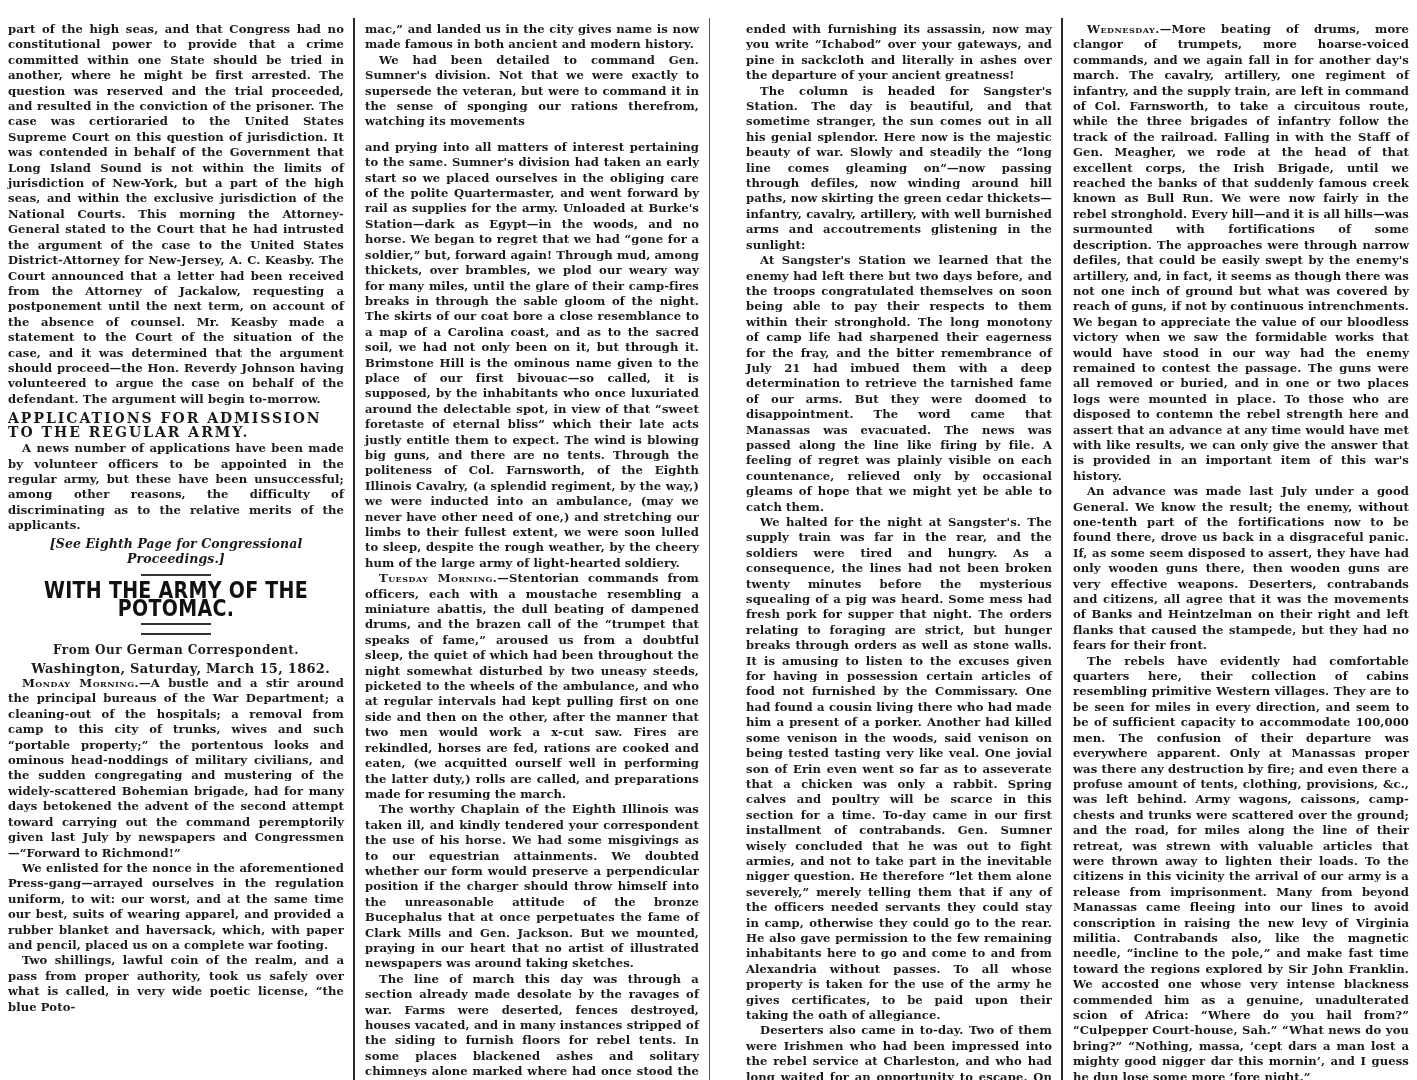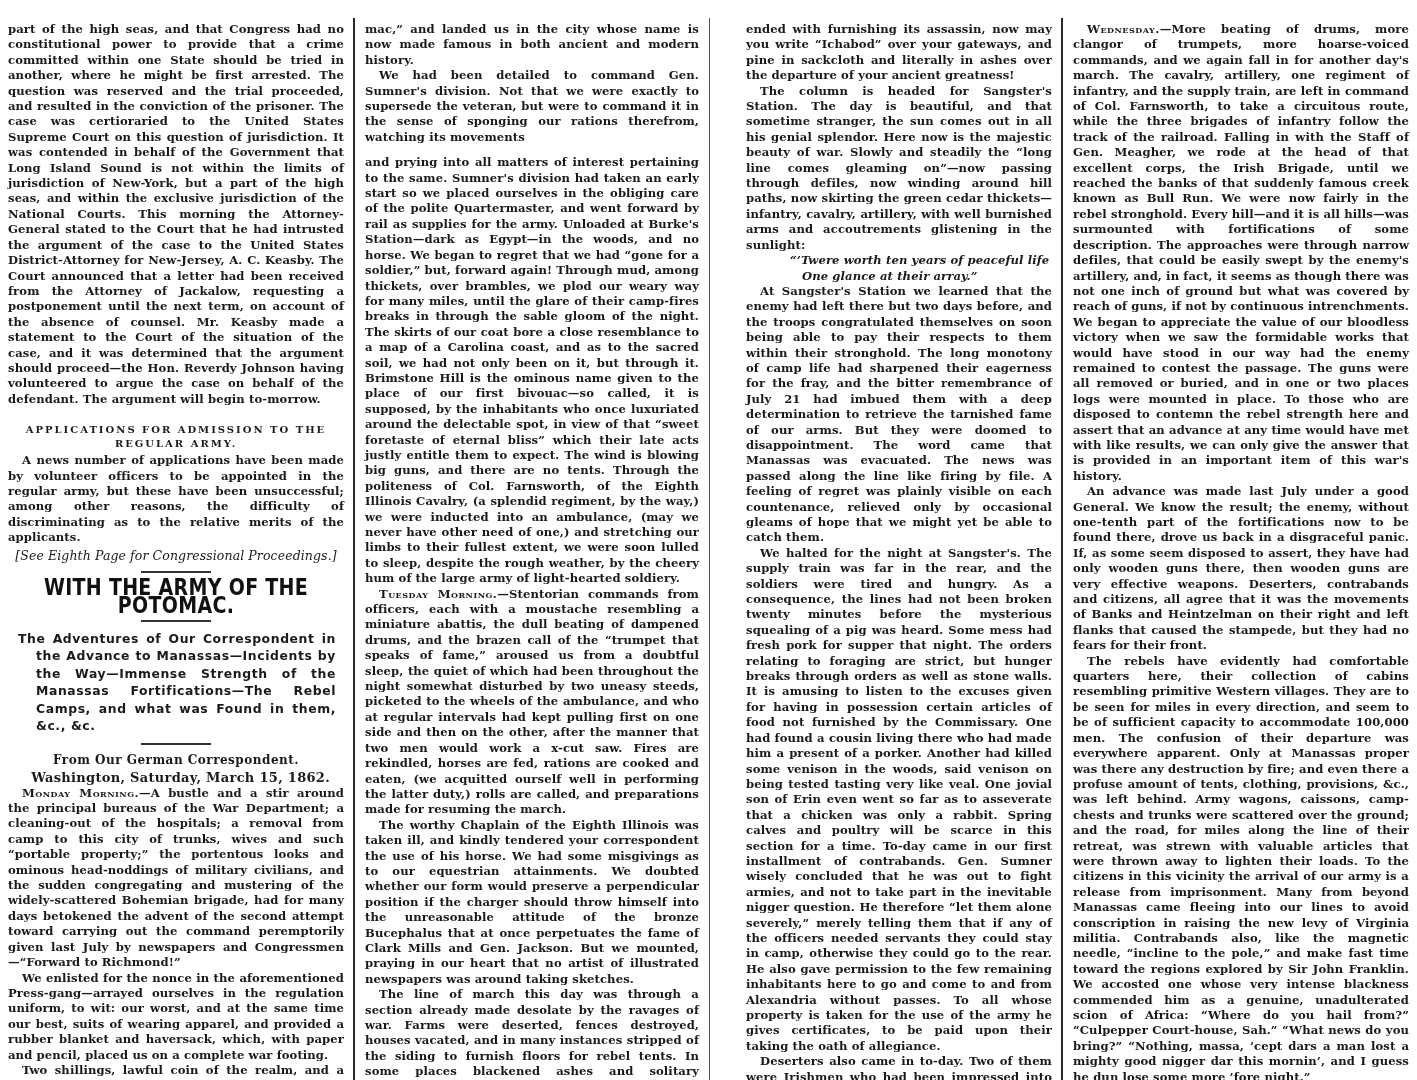--- a/index.html
+++ b/index.html
@@ -14,24 +14,24 @@
     padding: 4px 8px 0 8px; overflow: hidden;
     font-size: 11.6px; line-height: 15.4px; letter-spacing: 0.1px;
     text-align: justify; font-weight: bold;
   }
   .col p { margin: 0; text-indent: 14px; hyphens: manual; }
   .col p.noindent { text-indent: 0; }
   .rule { position: absolute; top: 0; width: 2px; height: 1080px; background: #2b2b2b; }
   .rule.thin { width: 1px; background: #555; }
   .sc { font-variant: small-caps; letter-spacing: 0.5px; }
   .subhead {
-    text-align: center; font-size: 10px; letter-spacing: 2px; font-weight: bold;
-    margin: 16px 0 2px 0; line-height: 14px;
+    text-align: left; font-size: 14px; letter-spacing: 2px; font-weight: bold;
+    margin: 4px 0 2px 0; line-height: 14px;
   }
-  .seealso { font-style: italic; text-align: center; font-size: 12.5px; margin: 2px 0; font-weight: normal; }
+  .seealso { font-style: italic; text-align: center; font-size: 12.5px; margin: 2px 0; font-weight: bold; }
   .dash { width: 70px; height: 2px; background: #333; margin: 8px auto; }
   .headline {
     text-align: center; font-family: "DejaVu Sans", "Liberation Sans", sans-serif;
     font-size: 19px; font-weight: 900; letter-spacing: 0.3px; margin: 6px 0;
     transform: scaleY(1.25); color: #111;
   }
   .deck {
     font-family: "DejaVu Sans", "Liberation Sans", sans-serif;
     font-size: 12.4px; line-height: 17.5px; font-weight: bold; text-align: justify;
     padding: 0 8px 0 28px; text-indent: -18px; letter-spacing: 0.6px;
@@ -47,46 +47,41 @@
 
 <div class="page">
   <div class="col" id="col1" style="left:0; width:352px;">
       <p class="noindent"><span>part of the high seas, and that Congress had no constitutional power to provide that a crime committed within one State should be tried in another, where he might be first arrested. The question was reserved and the trial proceeded, and resulted in the conviction of the prisoner. The case was certioraried to the United States Supreme Court on this question of jurisdiction. It was contended in behalf of the Government that Long Island Sound is not within the limits of jurisdiction of New-York, but a part of the high seas, and within the exclusive jurisdiction of the National Courts. This morning the Attorney-General stated to the Court that he had intrusted the argument of the case to the United States District-Attorney for New-Jersey, A. C. Keasby. The Court announced that a letter had been received from the Attorney of Jackalow, requesting a postponement until the next term, on account of the absence of counsel. Mr. Keasby made a statement to the Court of the situation of the case, and it was determined that the argument should proceed—the Hon. Reverdy Johnson having volunteered to argue the case on behalf of the defendant. The argument will begin to-morrow.</span></p>
       <div class="subhead">APPLICATIONS FOR ADMISSION TO THE REGULAR ARMY.</div>
       <p><span>A news number of applications have been made by volunteer officers to be appointed in the regular army, but these have been unsuccessful; among other reasons, the difficulty of discriminating as to the relative merits of the applicants.</span></p>
       <div class="seealso">[See Eighth Page for Congressional Proceedings.]</div>
       <div class="dash"></div>
       <div class="headline">WITH THE ARMY OF THE POTOMAC.</div>
       <div class="dash"></div>
-      <div class="deck">The Adventures of Our Correspondent in the Advance to Manassas—Incidents by the Way—Immense Strength of the Manassas Fortifications—The Rebel Camps, and what was Found in them, &amp;c., &amp;c.</div>
       <div class="dash"></div>
       <div class="byline">From Our German Correspondent.</div>
       <div class="dateline">Washington, Saturday, March 15, 1862.</div>
       <p><span class="sc">Monday Morning.</span><span>—A bustle and a stir around the principal bureaus of the War Department; a cleaning-out of the hospitals; a removal from camp to this city of trunks, wives and such “portable property;” the portentous looks and ominous head-noddings of military civilians, and the sudden congregating and mustering of the widely-scattered Bohemian brigade, had for many days betokened the advent of the second attempt toward carrying out the command peremptorily given last July by newspapers and Congressmen—“Forward to Richmond!”</span></p>
       <p><span>We enlisted for the nonce in the aforementioned Press-gang—arrayed ourselves in the regulation uniform, to wit: our worst, and at the same time our best, suits of wearing apparel, and provided a rubber blanket and haversack, which, with paper and pencil, placed us on a complete war footing.</span></p>
       <p><span>Two shillings, lawful coin of the realm, and a pass from proper authority, took us safely over what is called, in very wide poetic license, “the blue Poto-</span></p>
     </div>
   <div class="rule" style="left:353px;"></div>
   <div class="col" id="col2" style="left:357px; width:350px;">
-      <p class="noindent"><span>mac,” and landed us in the city whose name is now made famous in both ancient and modern history.</span></p>
+      <p class="noindent"><span>mac,” and landed us in the city gives name is now made famous in both ancient and modern history.</span></p>
       <p><span>We had been detailed to command Gen. Sumner's division. Not that we were exactly to supersede the veteran, but were to command it in the sense of sponging our rations therefrom, watching its movements</span></p>
       <div class="gap"></div>
       <p class="noindent"><span>and prying into all matters of interest pertaining to the same. Sumner's division had taken an early start so we placed ourselves in the obliging care of the polite Quartermaster, and went forward by rail as supplies for the army. Unloaded at Burke's Station—dark as Egypt—in the woods, and no horse. We began to regret that we had “gone for a soldier,” but, forward again! Through mud, among thickets, over brambles, we plod our weary way for many miles, until the glare of their camp-fires breaks in through the sable gloom of the night. The skirts of our coat bore a close resemblance to a map of a Carolina coast, and as to the sacred soil, we had not only been on it, but through it. Brimstone Hill is the ominous name given to the place of our first bivouac—so called, it is supposed, by the inhabitants who once luxuriated around the delectable spot, in view of that “sweet foretaste of eternal bliss” which their late acts justly entitle them to expect. The wind is blowing big guns, and there are no tents. Through the politeness of Col. Farnsworth, of the Eighth Illinois Cavalry, (a splendid regiment, by the way,) we were inducted into an ambulance, (may we never have other need of one,) and stretching our limbs to their fullest extent, we were soon lulled to sleep, despite the rough weather, by the cheery hum of the large army of light-hearted soldiery.</span></p>
       <p><span class="sc">Tuesday Morning.</span><span>—Stentorian commands from officers, each with a moustache resembling a miniature abattis, the dull beating of dampened drums, and the brazen call of the “trumpet that speaks of fame,” aroused us from a doubtful sleep, the quiet of which had been throughout the night somewhat disturbed by two uneasy steeds, picketed to the wheels of the ambulance, and who at regular intervals had kept pulling first on one side and then on the other, after the manner that two men would work a x-cut saw. Fires are rekindled, horses are fed, rations are cooked and eaten, (we acquitted ourself well in performing the latter duty,) rolls are called, and preparations made for resuming the march.</span></p>
       <p><span>The worthy Chaplain of the Eighth Illinois was taken ill, and kindly tendered your correspondent the use of his horse. We had some misgivings as to our equestrian attainments. We doubted whether our form would preserve a perpendicular position if the charger should throw himself into the unreasonable attitude of the bronze Bucephalus that at once perpetuates the fame of Clark Mills and Gen. Jackson. But we mounted, praying in our heart that no artist of illustrated newspapers was around taking sketches.</span></p>
       <p><span>The line of march this day was through a section already made desolate by the ravages of war. Farms were deserted, fences destroyed, houses vacated, and in many instances stripped of the siding to furnish floors for rebel tents. In some places blackened ashes and solitary chimneys alone marked where had once stood the home of the farmer. Alas! for the Ancient Dominion. Of a truth she is reaping the whirlwind. Poor Mother of Presidents, that commenced by giving us the Father of his Country and</span></p>
     </div>
   <div class="rule thin" style="left:709px;"></div>
   <div class="col" id="col3" style="left:711px; width:349px;padding-left:35px;">
       <p class="noindent"><span>ended with furnishing its assassin, now may you write “Ichabod” over your gateways, and pine in sackcloth and literally in ashes over the departure of your ancient greatness!</span></p>
       <p><span>The column is headed for Sangster's Station. The day is beautiful, and that sometime stranger, the sun comes out in all his genial splendor. Here now is the majestic beauty of war. Slowly and steadily the “long line comes gleaming on”—now passing through defiles, now winding around hill paths, now skirting the green cedar thickets—infantry, cavalry, artillery, with well burnished arms and accoutrements glistening in the sunlight:</span></p>
-      <div class="verse">
-        <div>“’Twere worth ten years of peaceful life</div>
-        <div>One glance at their array.”</div>
-      </div>
       <p><span>At Sangster's Station we learned that the enemy had left there but two days before, and the troops congratulated themselves on soon being able to pay their respects to them within their stronghold. The long monotony of camp life had sharpened their eagerness for the fray, and the bitter remembrance of July 21 had imbued them with a deep determination to retrieve the tarnished fame of our arms. But they were doomed to disappointment. The word came that Manassas was evacuated. The news was passed along the line like firing by file. A feeling of regret was plainly visible on each countenance, relieved only by occasional gleams of hope that we might yet be able to catch them.</span></p>
       <p><span>We halted for the night at Sangster's. The supply train was far in the rear, and the soldiers were tired and hungry. As a consequence, the lines had not been broken twenty minutes before the mysterious squealing of a pig was heard. Some mess had fresh pork for supper that night. The orders relating to foraging are strict, but hunger breaks through orders as well as stone walls. It is amusing to listen to the excuses given for having in possession certain articles of food not furnished by the Commissary. One had found a cousin living there who had made him a present of a porker. Another had killed some venison in the woods, said venison on being tested tasting very like veal. One jovial son of Erin even went so far as to asseverate that a chicken was only a rabbit. Spring calves and poultry will be scarce in this section for a time. To-day came in our first installment of contrabands. Gen. Sumner wisely concluded that he was out to fight armies, and not to take part in the inevitable nigger question. He therefore “let them alone severely,” merely telling them that if any of the officers needed servants they could stay in camp, otherwise they could go to the rear. He also gave permission to the few remaining inhabitants here to go and come to and from Alexandria without passes. To all whose property is taken for the use of the army he gives certificates, to be paid upon their taking the oath of allegiance.</span></p>
       <p><span>Deserters also came in to-day. Two of them were Irishmen who had been impressed into the rebel service at Charleston, and who had long waited for an opportunity to escape. On learning that the brigade of Gen. Meagher was in our division, they readily offered to enlist in our ranks, and are now faithful soldiers of Uncle Sam. One of them went to Charleston with Jackson, who about a year since was publicly whipped and sent off for expressing a sentiment loyal to his adopted country. He states that there is not a German or Irishman in the rebel ranks but would change sides if he had the opportunity.</span></p>
     </div>
   <div class="rule" style="left:1061px;"></div>
   <div class="col" id="col4" style="left:1065px; width:352px;">
       <p><span class="sc">Wednesday.</span><span>—More beating of drums, more clangor of trumpets, more hoarse-voiced commands, and we again fall in for another day's march. The cavalry, artillery, one regiment of infantry, and the supply train, are left in command of Col. Farnsworth, to take a circuitous route, while the three brigades of infantry follow the track of the railroad. Falling in with the Staff of Gen. Meagher, we rode at the head of that excellent corps, the Irish Brigade, until we reached the banks of that suddenly famous creek known as Bull Run. We were now fairly in the rebel stronghold. Every hill—and it is all hills—was surmounted with fortifications of some description. The approaches were through narrow defiles, that could be easily swept by the enemy's artillery, and, in fact, it seems as though there was not one inch of ground but what was covered by reach of guns, if not by continuous intrenchments. We began to appreciate the value of our bloodless victory when we saw the formidable works that would have stood in our way had the enemy remained to contest the passage. The guns were all removed or buried, and in one or two places logs were mounted in place. To those who are disposed to contemn the rebel strength here and assert that an advance at any time would have met with like results, we can only give the answer that is provided in an important item of this war's history.</span></p>
       <p><span>An advance was made last July under a good General. We know the result; the enemy, without one-tenth part of the fortifications now to be found there, drove us back in a disgraceful panic. If, as some seem disposed to assert, they have had only wooden guns there, then wooden guns are very effective weapons. Deserters, contrabands and citizens, all agree that it was the movements of Banks and Heintzelman on their right and left flanks that caused the stampede, but they had no fears for their front.</span></p>
       <p><span>The rebels have evidently had comfortable quarters here, their collection of cabins resembling primitive Western villages. They are to be seen for miles in every direction, and seem to be of sufficient capacity to accommodate 100,000 men. The confusion of their departure was everywhere apparent. Only at Manassas proper was there any destruction by fire; and even there a profuse amount of tents, clothing, provisions, &amp;c., was left behind. Army wagons, caissons, camp-chests and trunks were scattered over the ground; and the road, for miles along the line of their retreat, was strewn with valuable articles that were thrown away to lighten their loads. To the citizens in this vicinity the arrival of our army is a release from imprisonment. Many from beyond Manassas came fleeing into our lines to avoid conscription in raising the new levy of Virginia militia. Contrabands also, like the magnetic needle, “incline to the pole,” and make fast time toward the regions explored by Sir John Franklin. We accosted one whose very intense blackness commended him as a genuine, unadulterated scion of Africa: “Where do you hail from?” “Culpepper Court-house, Sah.” “What news do you bring?” “Nothing, massa, ’cept dars a man lost a mighty good nigger dar this mornin’, and I guess he dun lose some more ’fore night.”</span></p>
       <p><span>We ransacked the rebel quarters for hours, picking up trophies, and reading the interesting correspondence of the fair daughters of secessia. Johnny Parker, of Orion, Ala., seemed to be a particularly highly-</span></p>

